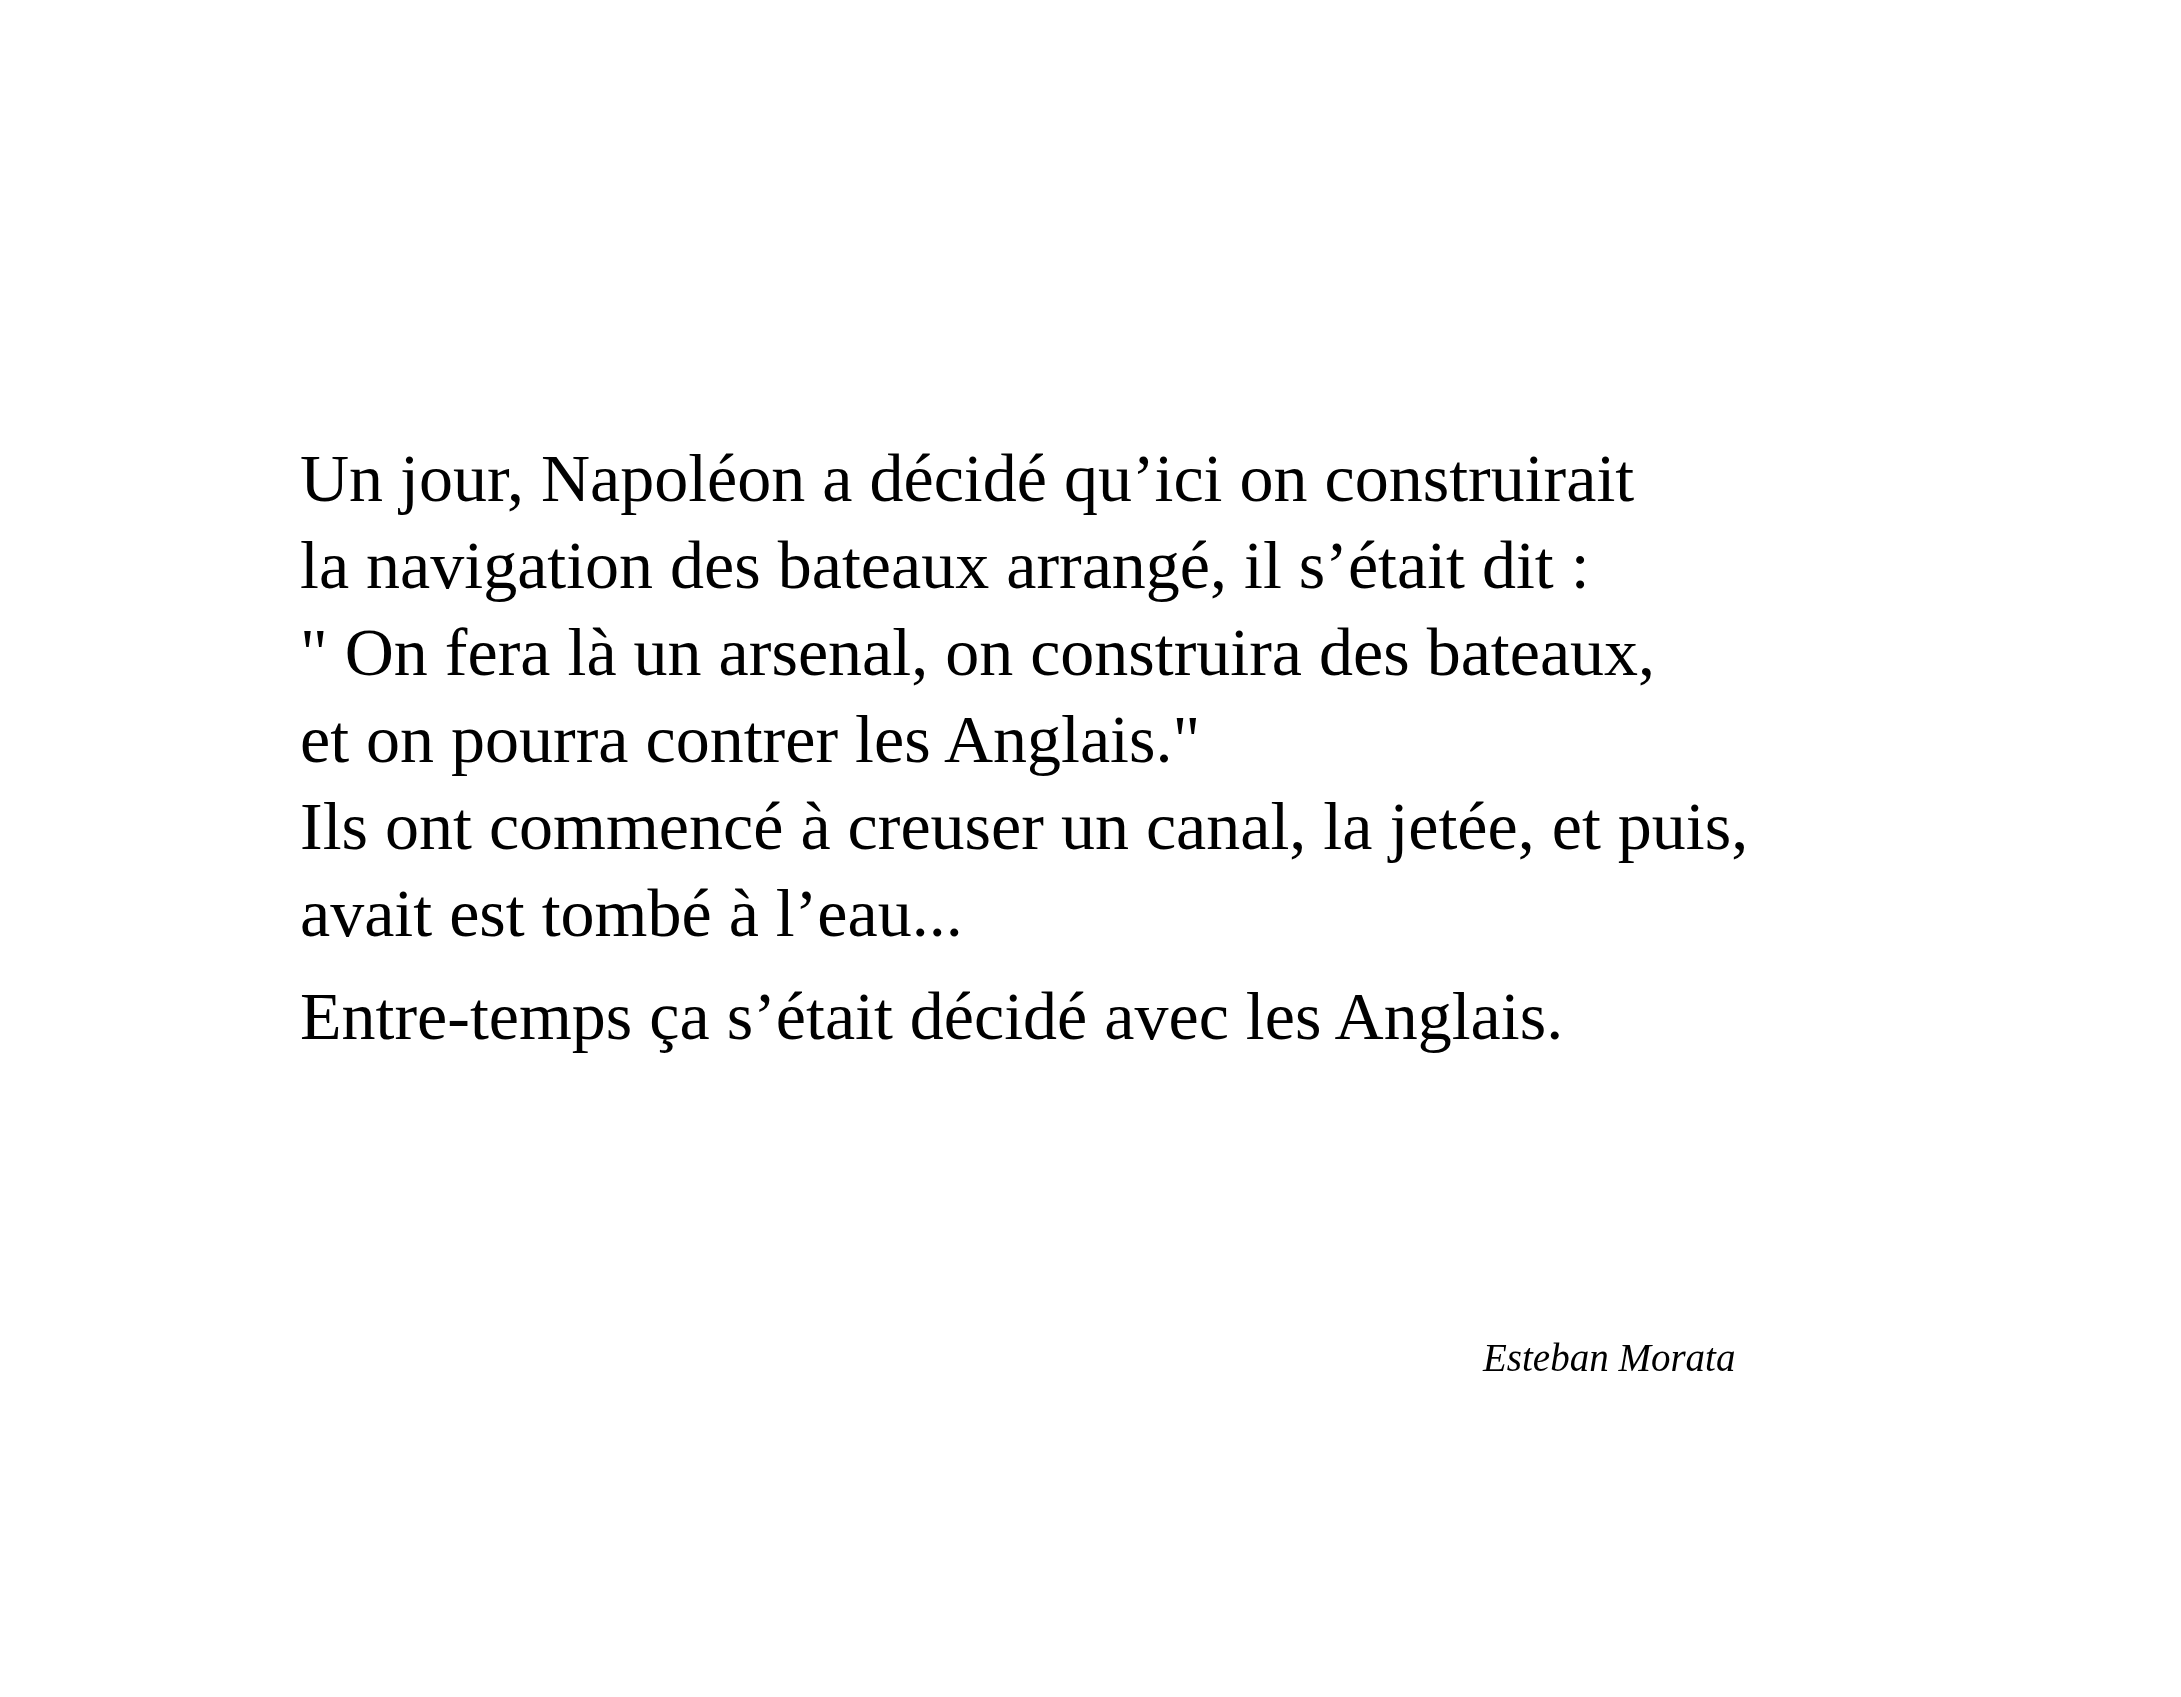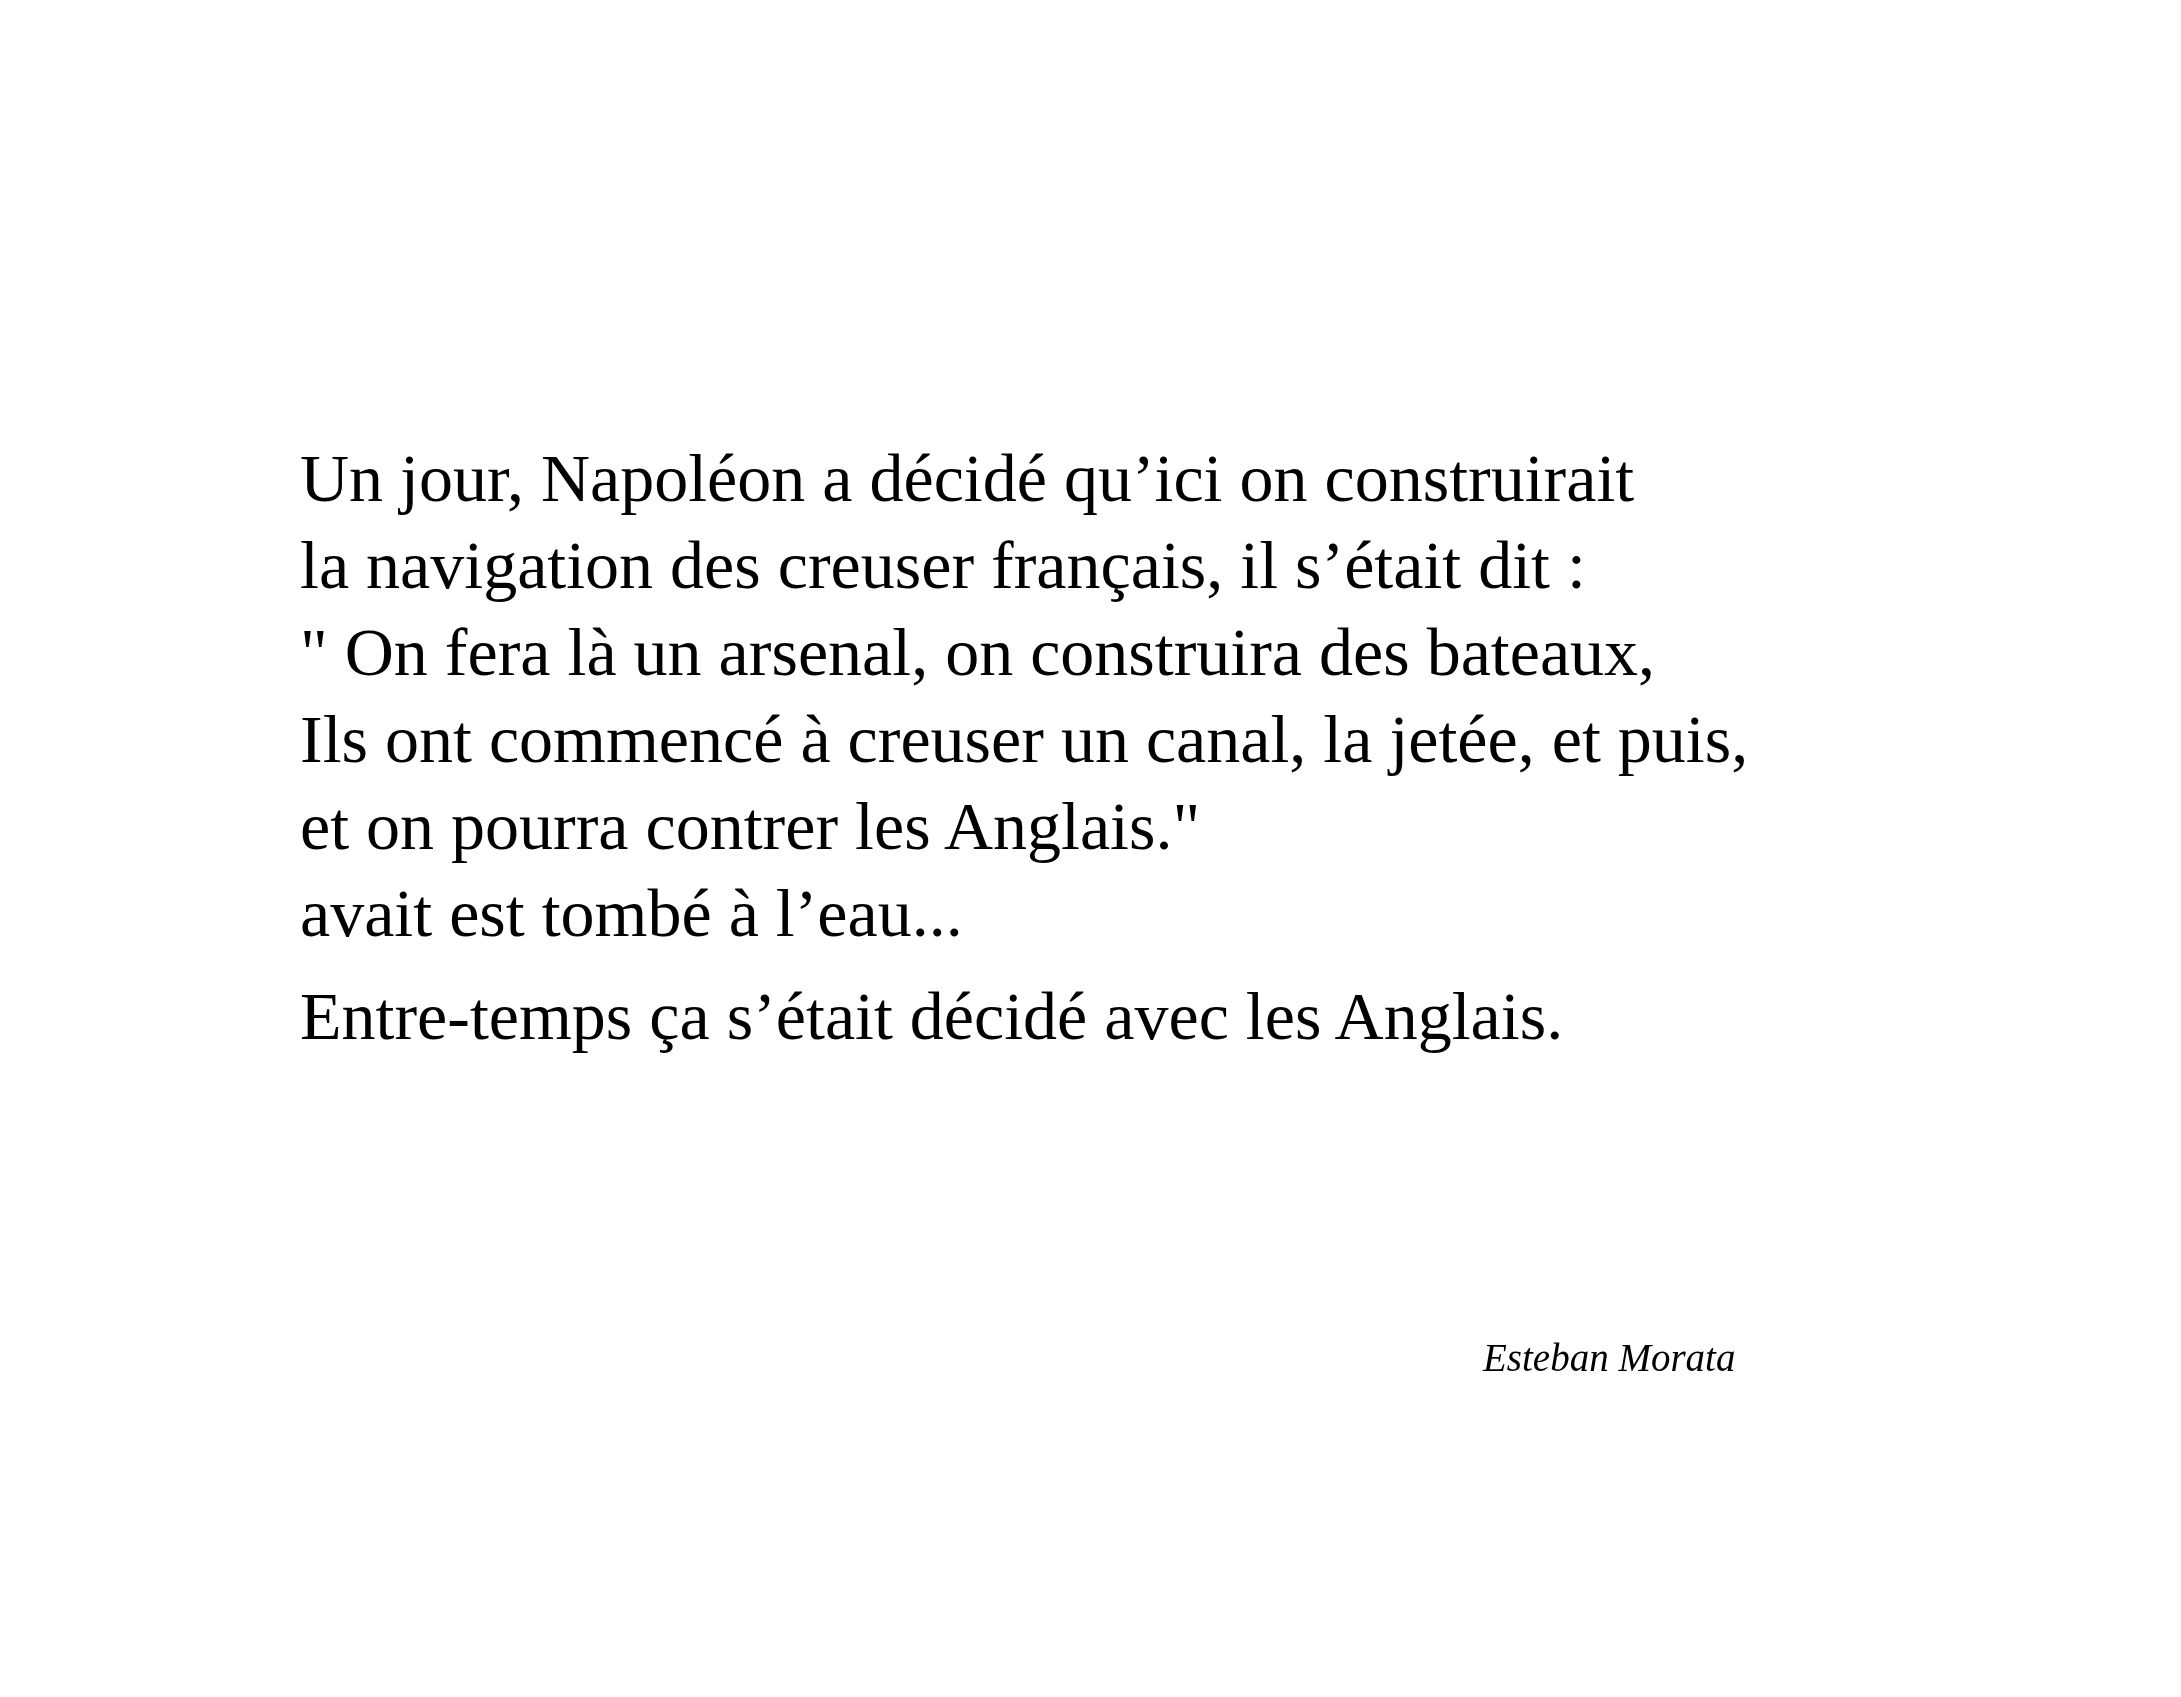--- a/index.html
+++ b/index.html
@@ -41,22 +41,22 @@
     font-style: italic;
     white-space: nowrap;
   }
 </style>
 </head>
 <body>
 
 <div class="page">
   <div class="text-block">
     <span class="text-line">Un jour, Napoléon a décidé qu’ici on construirait</span>
-    <span class="text-line">la navigation des creuser français, il s’était dit :</span>
+    <span class="text-line">la navigation des bateaux arrangé, il s’était dit :</span>
     <span class="text-line">" On fera là un arsenal, on construira des bateaux,</span>
+    <span class="text-line">et on pourra contrer les Anglais."</span>
     <span class="text-line">Ils ont commencé à creuser un canal, la jetée, et puis,</span>
-    <span class="text-line">et on pourra contrer les Anglais."</span>
     <span class="text-line">avait est tombé à l’eau...</span>
     <span class="text-line paragraph-2">Entre-temps ça s’était décidé avec les Anglais.</span>
   </div>
   <div class="attribution">Esteban Morata</div>
 </div>
 
 
 </body></html>

